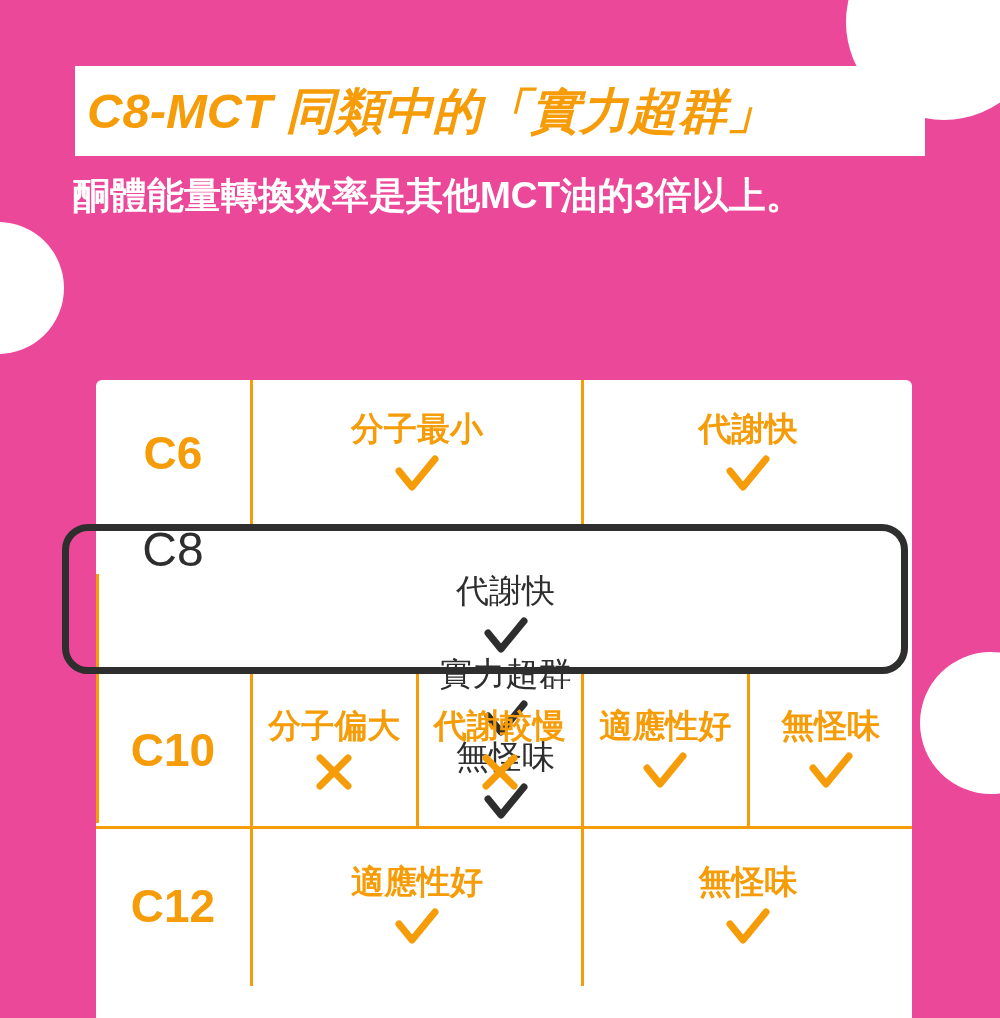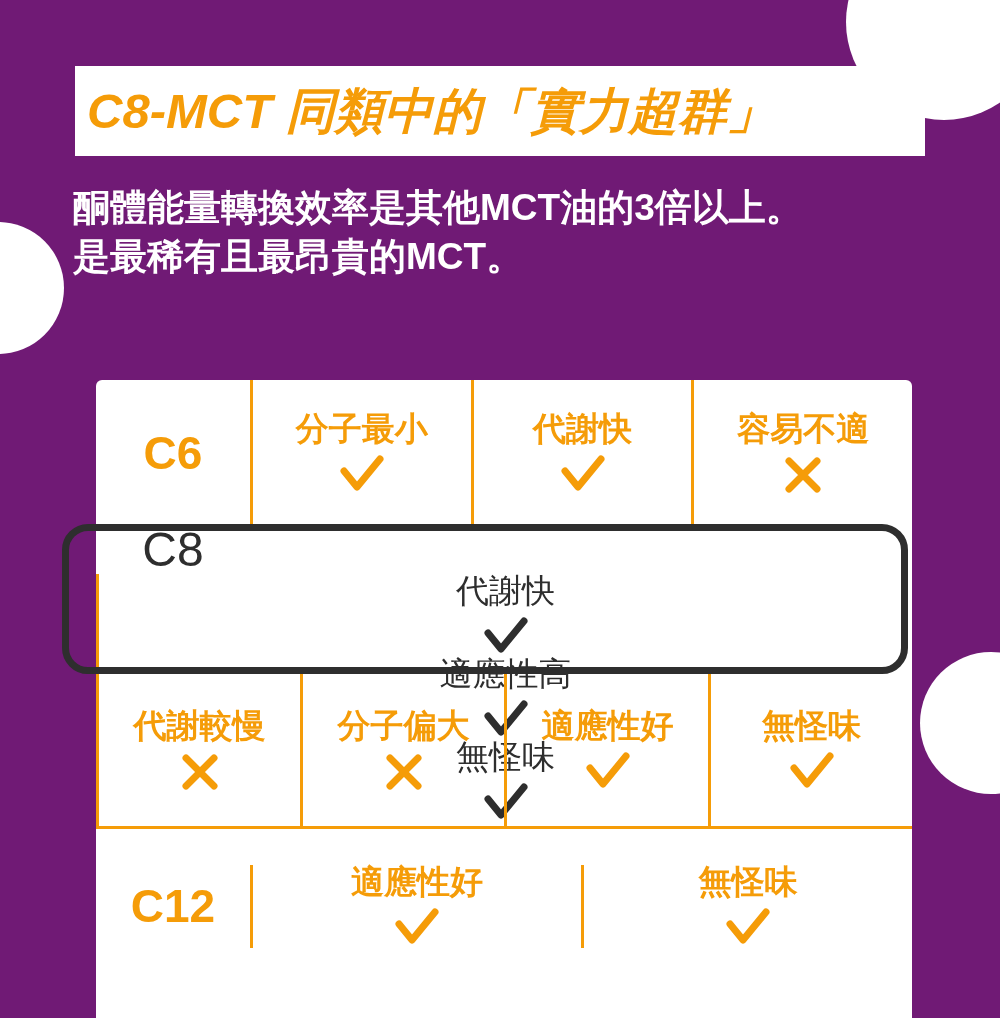--- a/index.html
+++ b/index.html
@@ -10,21 +10,21 @@
     width: 1000px;
     height: 1018px;
     overflow: hidden;
     font-family: "Liberation Sans", "DejaVu Sans", sans-serif;
   }
 
   #poster {
     position: relative;
     width: 1000px;
     height: 1018px;
-    background: #701a75;
+    background: #ec4899;
     overflow: hidden;
   }
 
   
   .cutout {
     position: absolute;
     background: #ffffff;
     border-radius: 50%;
     pointer-events: none;
   }
@@ -67,21 +67,21 @@
     color: #f59c08;
     letter-spacing: 0px;
     white-space: nowrap;
     line-height: 1;
   }
 
   
   .subtitle {
     position: absolute;
     left: 73px;
-    top: 184px;
+    top: 172px;
     width: 880px;
     color: #ffffff;
     font-size: 37px;
     font-weight: bold;
     line-height: 1.32;
   }
   .subtitle div {
     white-space: nowrap;
   }
 
@@ -104,21 +104,21 @@
   }
 
   .trow {
     display: flex;
     width: 100%;
     box-sizing: border-box;
   }
   .trow-c6  { height: 146px; }
   .trow-c8  { height: 148px; flex-direction: column; }
   .trow-c10 { height: 152px; }
-  .trow-c12 { height: 160px; align-items: center; }
+  .trow-c12 { height: 160px; }
 
   .cell {
     position: relative;
     display: flex;
     flex-direction: column;
     align-items: center;
     justify-content: center;
     box-sizing: border-box;
   }
   .cell-label {
@@ -191,21 +191,20 @@
   <div class="cutout cutout-tr"></div>
   <div class="cutout cutout-l"></div>
   <div class="cutout cutout-r"></div>
 
   <div class="title-banner">
     <div class="title-text">C8-MCT 同類中的「實力超群」</div>
   </div>
 
   <div class="subtitle">
     <div>酮體能量轉換效率是其他MCT油的3倍以上。</div>
-    <div>是最稀有且最昂貴的MCT。</div>
   </div>
 
   <div class="table-card">
     <div class="table-grid" id="table-grid">
         <div class="trow trow-c6">
           <div class="cell cell-label">
             <div class="rowname">C6</div>
           </div>
           <div class="cell cell-data">
             <div class="celltext">分子最小</div>
@@ -216,69 +215,64 @@
             </div>
           </div>
           <div class="cell cell-data">
             <div class="celltext">代謝快</div>
             <div class="mark">
               <svg width="46" height="40" viewBox="0 0 46 40" aria-hidden="true">
                 <path d="M5 16 L18 32 L41 4" fill="none" stroke="currentColor" stroke-width="7" stroke-linecap="round" stroke-linejoin="round"></path>
               </svg>
             </div>
           </div>
-          <div class="cell cell-data">
-            <div class="celltext">容易不適</div>
-            <div class="mark">
-              <svg width="40" height="40" viewBox="0 0 40 40" aria-hidden="true">
-                <path d="M6 6 L34 34 M34 6 L6 34" fill="none" stroke="currentColor" stroke-width="7" stroke-linecap="round"></path>
-              </svg>
-            </div>
-          </div>
         </div>
         <div class="trow trow-c8">
           <div class="cell cell-label">
             <div class="rowname">C8</div>
           </div>
           <div class="cell cell-data">
             <div class="celltext">代謝快</div>
             <div class="mark">
               <svg width="46" height="40" viewBox="0 0 46 40" aria-hidden="true">
                 <path d="M5 16 L18 32 L41 4" fill="none" stroke="currentColor" stroke-width="7" stroke-linecap="round" stroke-linejoin="round"></path>
               </svg>
             </div>
           </div>
           <div class="cell cell-data">
-            <div class="celltext">適應性高</div>
+            <div class="celltext">實力超群</div>
             <div class="mark">
               <svg width="46" height="40" viewBox="0 0 46 40" aria-hidden="true">
                 <path d="M5 16 L18 32 L41 4" fill="none" stroke="currentColor" stroke-width="7" stroke-linecap="round" stroke-linejoin="round"></path>
               </svg>
             </div>
           </div>
           <div class="cell cell-data">
             <div class="celltext">無怪味</div>
             <div class="mark">
               <svg width="46" height="40" viewBox="0 0 46 40" aria-hidden="true">
                 <path d="M5 16 L18 32 L41 4" fill="none" stroke="currentColor" stroke-width="7" stroke-linecap="round" stroke-linejoin="round"></path>
               </svg>
             </div>
           </div>
         </div>
         <div class="trow trow-c10">
-          <div class="cell cell-data">
-            <div class="celltext">代謝較慢</div>
+          <div class="cell cell-label">
+            <div class="rowname">C10</div>
+          </div>
+          <div class="cell cell-data">
+            <div class="celltext">分子偏大</div>
             <div class="mark">
               <svg width="40" height="40" viewBox="0 0 40 40" aria-hidden="true">
                 <path d="M6 6 L34 34 M34 6 L6 34" fill="none" stroke="currentColor" stroke-width="7" stroke-linecap="round"></path>
               </svg>
             </div>
           </div>
           <div class="cell cell-data">
-            <div class="celltext">分子偏大</div>
+            <div class="celltext">代謝較慢</div>
             <div class="mark">
               <svg width="40" height="40" viewBox="0 0 40 40" aria-hidden="true">
                 <path d="M6 6 L34 34 M34 6 L6 34" fill="none" stroke="currentColor" stroke-width="7" stroke-linecap="round"></path>
               </svg>
             </div>
           </div>
           <div class="cell cell-data">
             <div class="celltext">適應性好</div>
             <div class="mark">
               <svg width="46" height="40" viewBox="0 0 46 40" aria-hidden="true">

